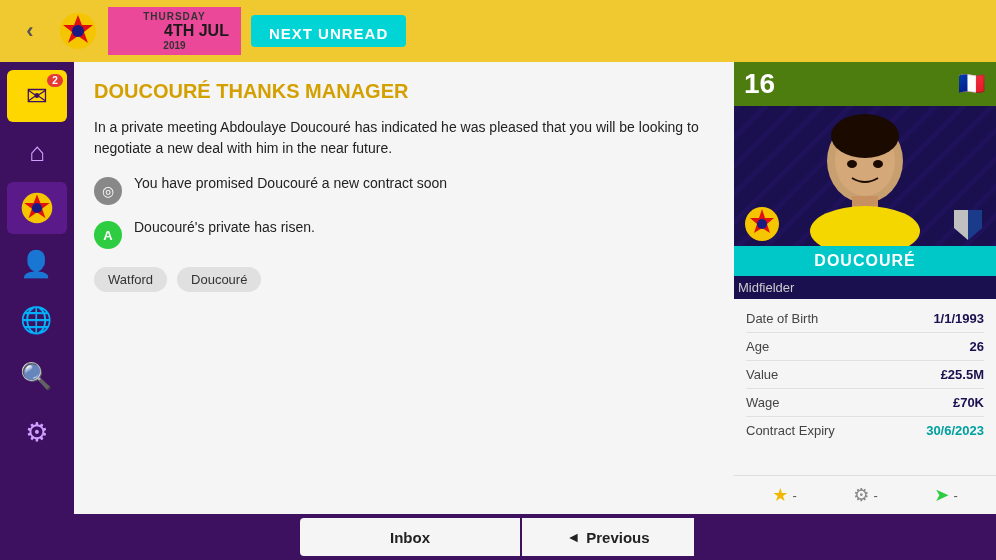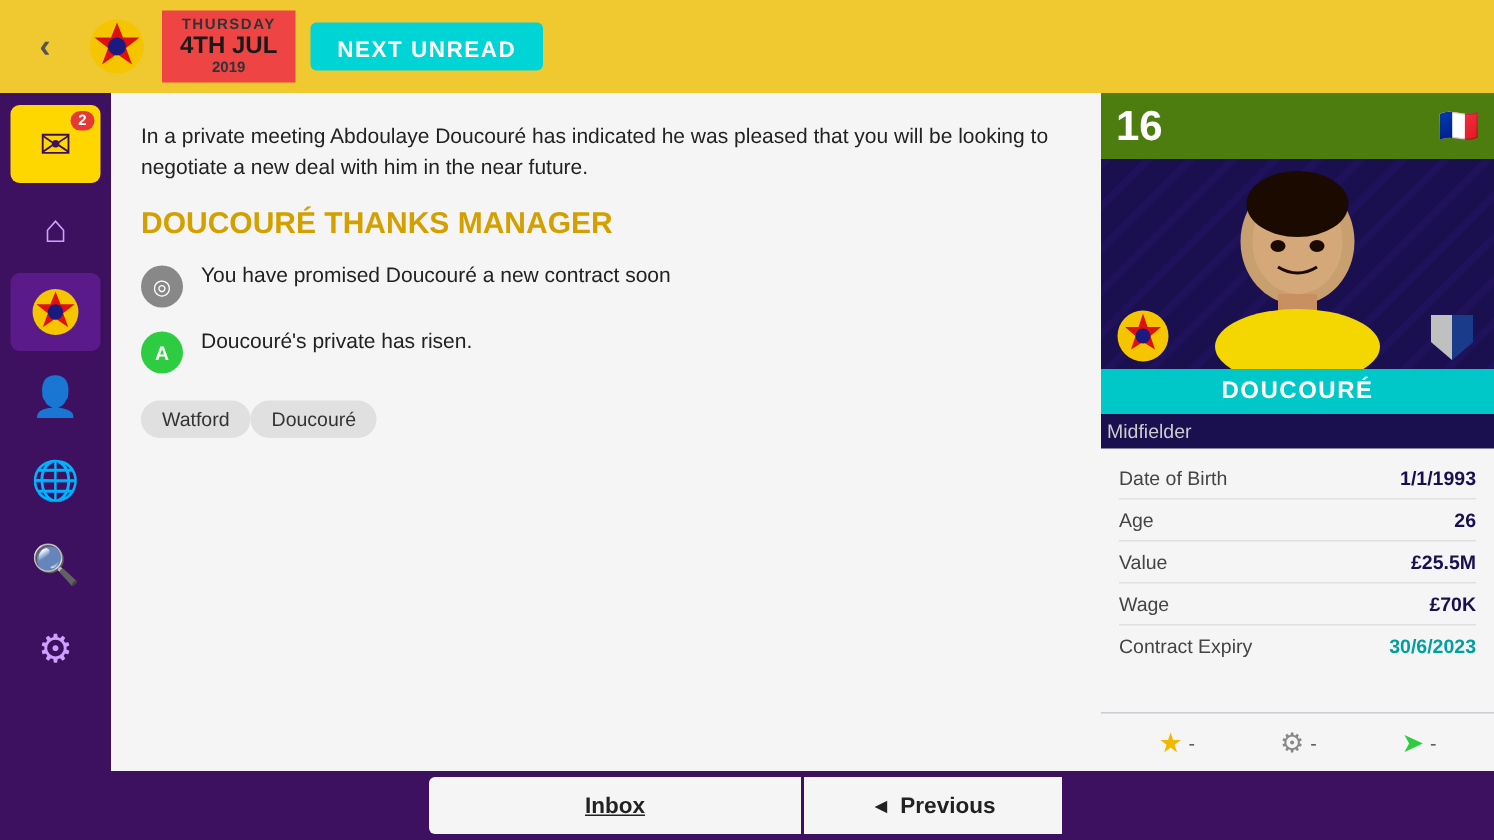--- a/index.html
+++ b/index.html
@@ -44,33 +44,34 @@
       font-weight: bold;
       color: #1a1a1a;
     }
     #header-subtitle {
       font-size: 13px;
       color: #333;
     }
     #date-box {
       text-align: center;
       margin-right: 10px;
-      background: #ef4444;
+      background: #ec4899;
       padding: 4px 12px;
     }
     #date-day {
       font-size: 10px;
       color: #333;
       font-weight: bold;
       letter-spacing: 1px;
     }
     #date-main {
       font-size: 16px;
       font-weight: bold;
       color: #1a1a1a;
+      margin-left: 44px;
     }
     #date-year {
       font-size: 10px;
       color: #333;
       font-weight: bold;
     }
     #next-unread-btn {
       background: #00d4d4;
       color: #fff;
       font-size: 15px;
@@ -177,20 +178,21 @@
     }
     .news-item-icon.green {
       background: #2ecc40;
     }
     .news-item-text {
       font-size: 14px;
       color: #222;
     }
     .tag-row {
       display: flex;
+      gap: 10px;
       margin-top: 18px;
     }
     .tag {
       background: #e0e0e0;
       border-radius: 14px;
       padding: 5px 14px;
       font-size: 13px;
       color: #333;
       cursor: pointer;
     }
@@ -306,24 +308,23 @@
       align-items: center;
       justify-content: center;
       background: #f5f5f5;
       border: none;
       cursor: pointer;
       font-size: 15px;
       font-weight: bold;
       color: #222;
     }
     #inbox-btn {
-      width: 248px;
+      width: 220px;
       border-radius: 4px 0 0 4px;
       margin-right: 2px;
-      text-decoration: underline;
     }
     #prev-btn {
       width: 172px;
       border-radius: 0;
       margin-right: 2px;
       gap: 6px;
     }
     #next-btn {
       width: 172px;
       border-radius: 0 4px 4px 0;
@@ -379,22 +380,22 @@
     </div>
     <div class="sidebar-item">
       <span class="sidebar-icon">🔍</span>
     </div>
     <div class="sidebar-item">
       <span class="sidebar-icon">⚙</span>
     </div>
   </div>
 
   <div id="content">
+    <div id="news-title">DOUCOURÉ THANKS MANAGER</div>
     <div id="news-body">In a private meeting Abdoulaye Doucouré has indicated he was pleased that you will be looking to negotiate a new deal with him in the near future.</div>
-    <div id="news-title">DOUCOURÉ THANKS MANAGER</div>
 
     <div class="news-item">
       <div class="news-item-icon gray">
         <span style="color:#fff;font-size:14px;">◎</span>
       </div>
       <div class="news-item-text">You have promised Doucouré a new contract soon</div>
     </div>
 
     <div class="news-item">
       <div class="news-item-icon green">

